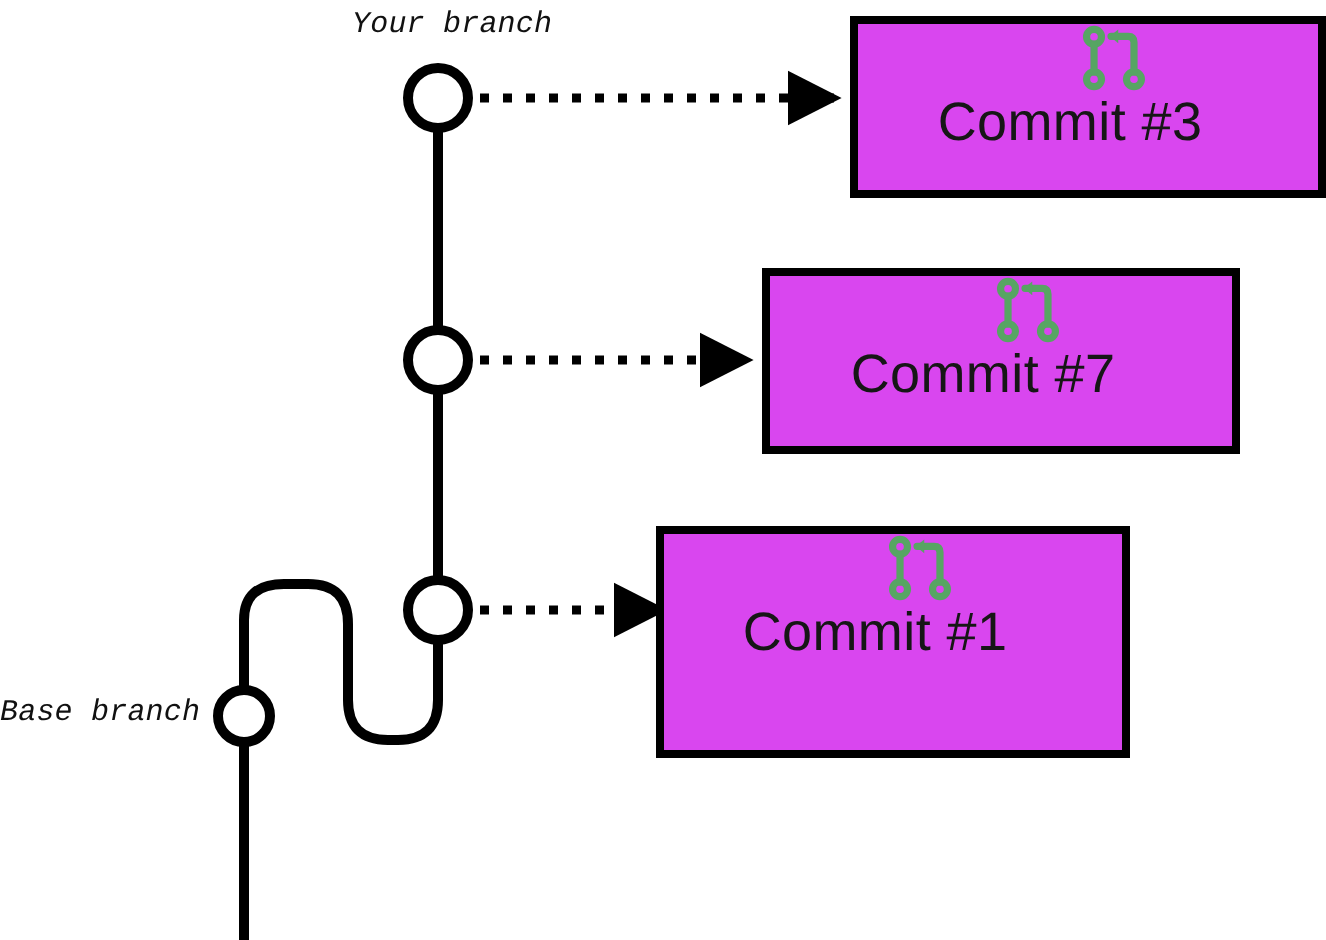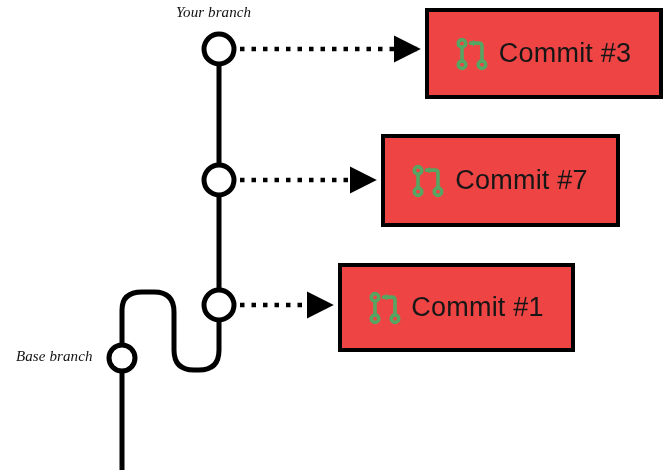--- a/index.html
+++ b/index.html
@@ -19,47 +19,47 @@
   }
   #graph-svg {
     position: absolute;
     left: 0;
     top: 0;
     width: 663px;
     height: 470px;
   }
   .branch-label {
     position: absolute;
-    font-family: Liberation Serif, serif;
+    font-family: Liberation Mono, monospace;
     font-style: italic;
     font-size: 15px;
     color: #111111;
     white-space: nowrap;
     letter-spacing: 0.1px;
   }
   #your-branch-label {
     left: 176px;
     top: 4px;
   }
   #base-branch-label {
-    left: 16px;
+    left: 0;
     top: 348px;
   }
   .commit-box {
     position: absolute;
     box-sizing: border-box;
     border: 4px solid #000000;
-    background: #ef4444;
+    background: #d946ef;
     display: flex;
-    flex-direction: row;
+    flex-direction: column;
     align-items: center;
   }
   #commit-box-3 { left: 425px; top: 8px;   width: 238px; height: 91px; }
   #commit-box-2 { left: 381px; top: 134px; width: 239px; height: 93px; }
-  #commit-box-1 { left: 338px; top: 263px; width: 237px; height: 89px; }
+  #commit-box-1 { left: 328px; top: 263px; width: 237px; height: 116px; }
 
   .commit-icon {
     flex: 0 0 auto;
     margin-left: 26px;
     width: 34px;
     height: 34px;
     display: block;
   }
   .commit-label {
     flex: 1 1 auto;

